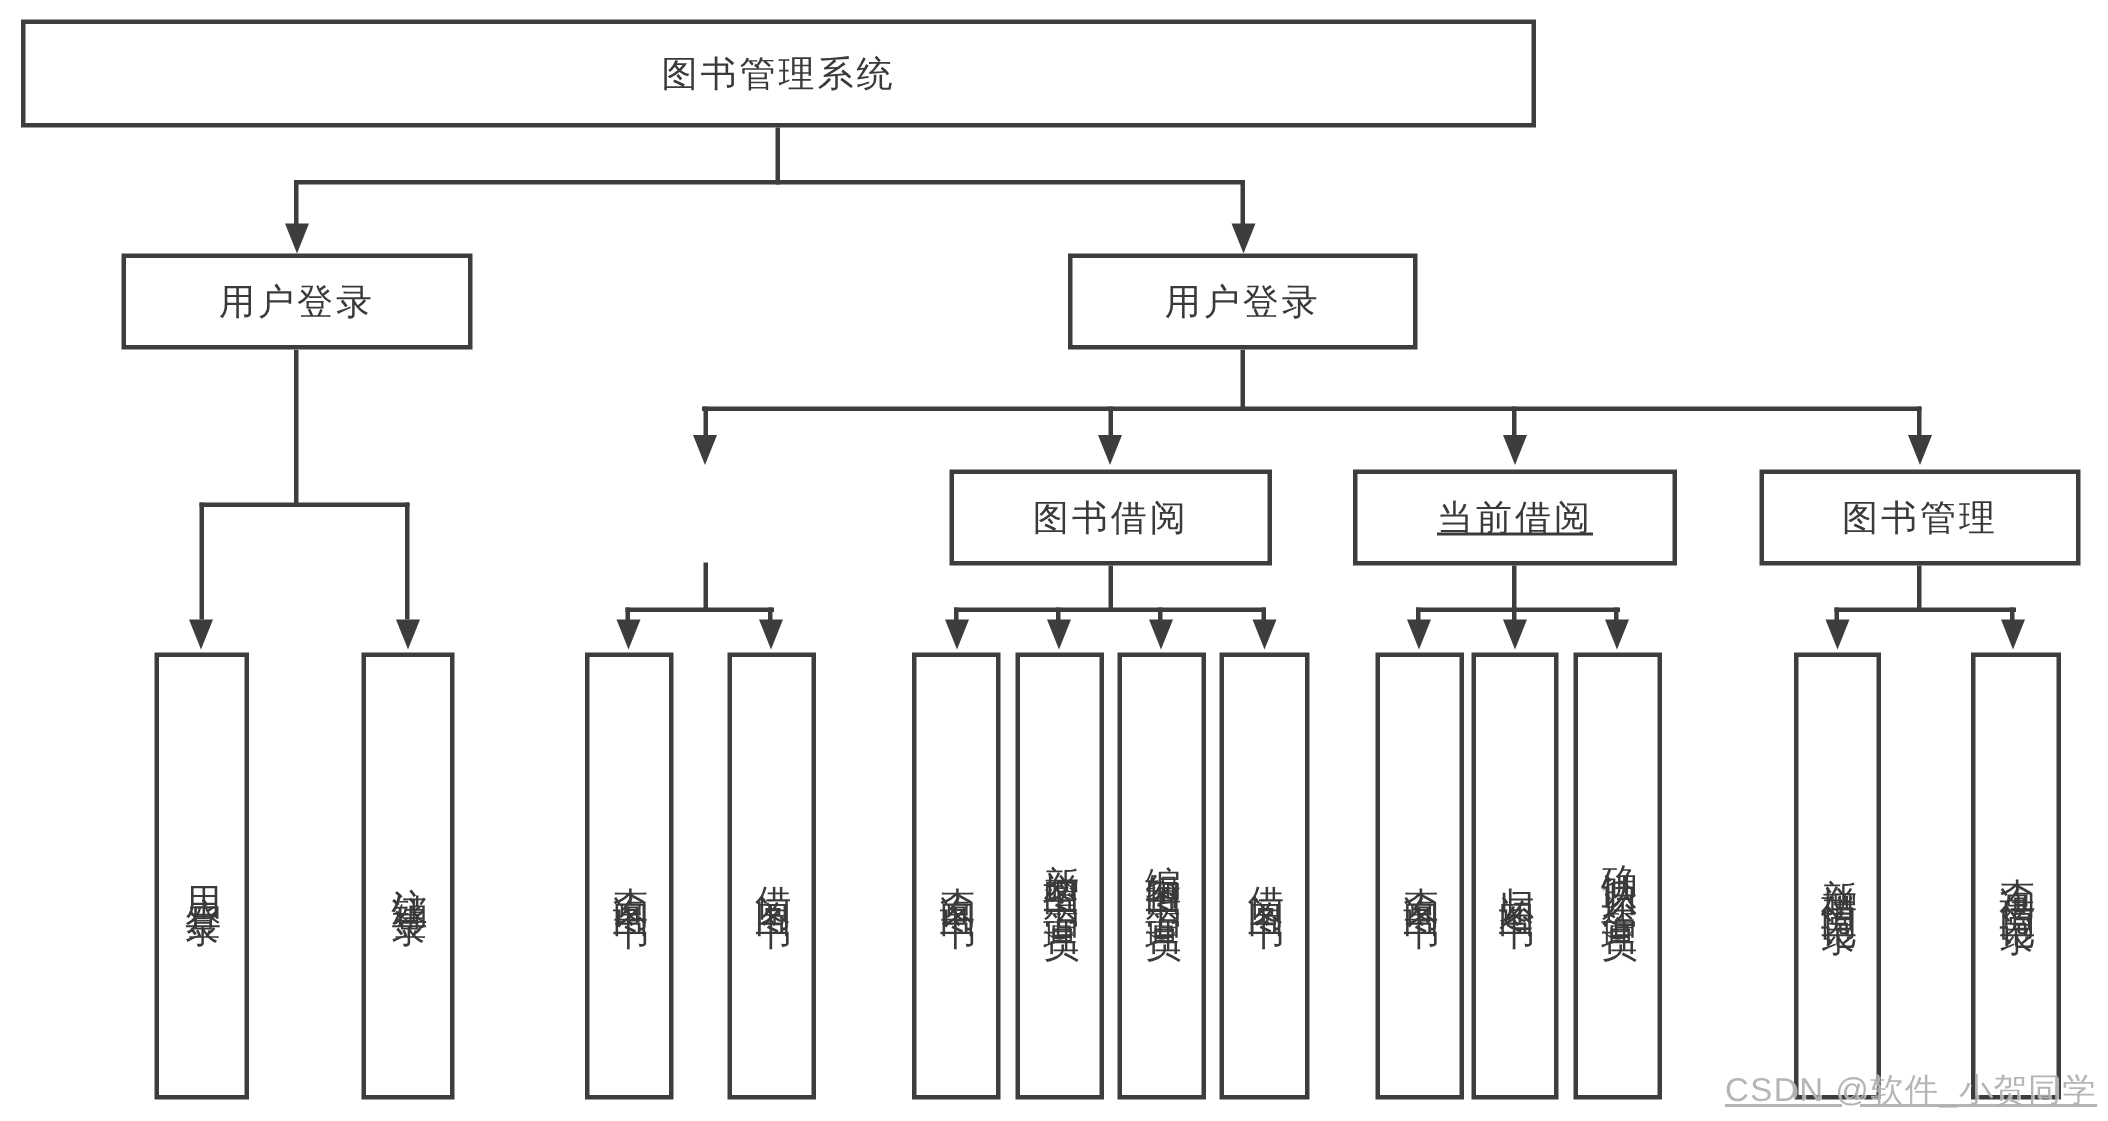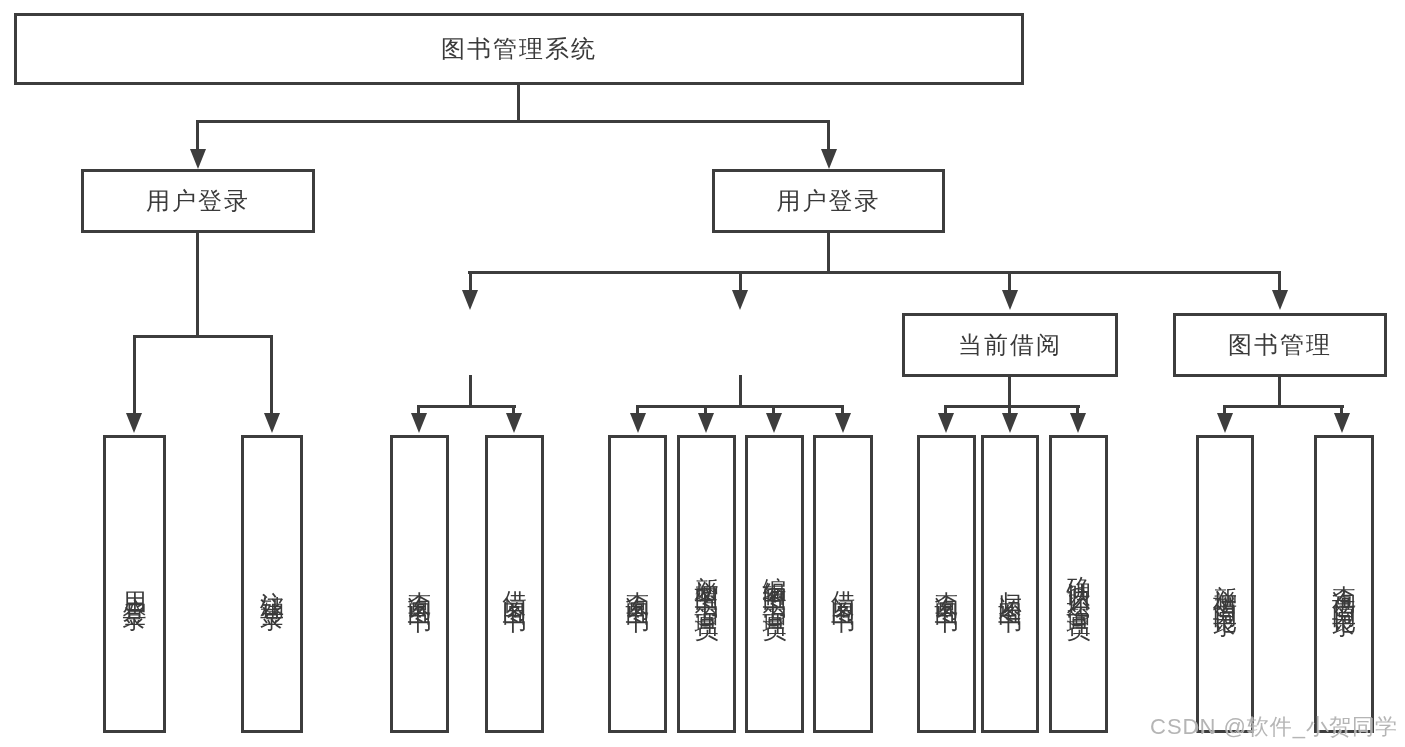--- a/index.html
+++ b/index.html
@@ -64,33 +64,35 @@
   #watermark {
     position: absolute;
     left: 1150px;
     top: 712px;
     font-size: 22px;
     letter-spacing: 1px;
     color: rgba(175,175,175,0.92);
     text-shadow: 1px 1px 0 rgba(255,255,255,0.6);
     z-index: 5;
     white-space: nowrap;
+    text-decoration: underline;
   }
 </style>
 </head>
 <body>
 
 <div id="canvas">
 
   <div class="hbox" style="left:14px; top:13px; width:1010px; height:72px;">图书管理系统</div>
 
   <div class="hbox" style="left:81px; top:169px; width:234px; height:64px;">用户登录</div>
   <div class="hbox" style="left:712px; top:169px; width:233px; height:64px;">用户登录</div>
 
-  <div class="hbox" style="left:902px; top:313px; width:216px; height:64px;">当前借阅</div>
+  <div class="hbox" style="left:633px; top:313px; width:215px; height:64px;">图书借阅</div>
+  <div class="hbox" style="left:902px; top:313px; width:216px; height:64px;text-decoration:underline;">当前借阅</div>
   <div class="hbox" style="left:1173px; top:313px; width:214px; height:64px;">图书管理</div>
 
   <div class="leaf" style="left:103px; width:63px;">用户登录</div>
   <div class="leaf" style="left:241px; width:62px;">注销登录</div>
 
   <div class="leaf" style="left:390px; width:59px;">查询图书</div>
   <div class="leaf" style="left:485px; width:59px;">借阅图书</div>
 
   <div class="leaf" style="left:608px; width:59px;">查询图书</div>
   <div class="leaf" style="left:677px; width:59px;">新增图书（管理员）</div>

